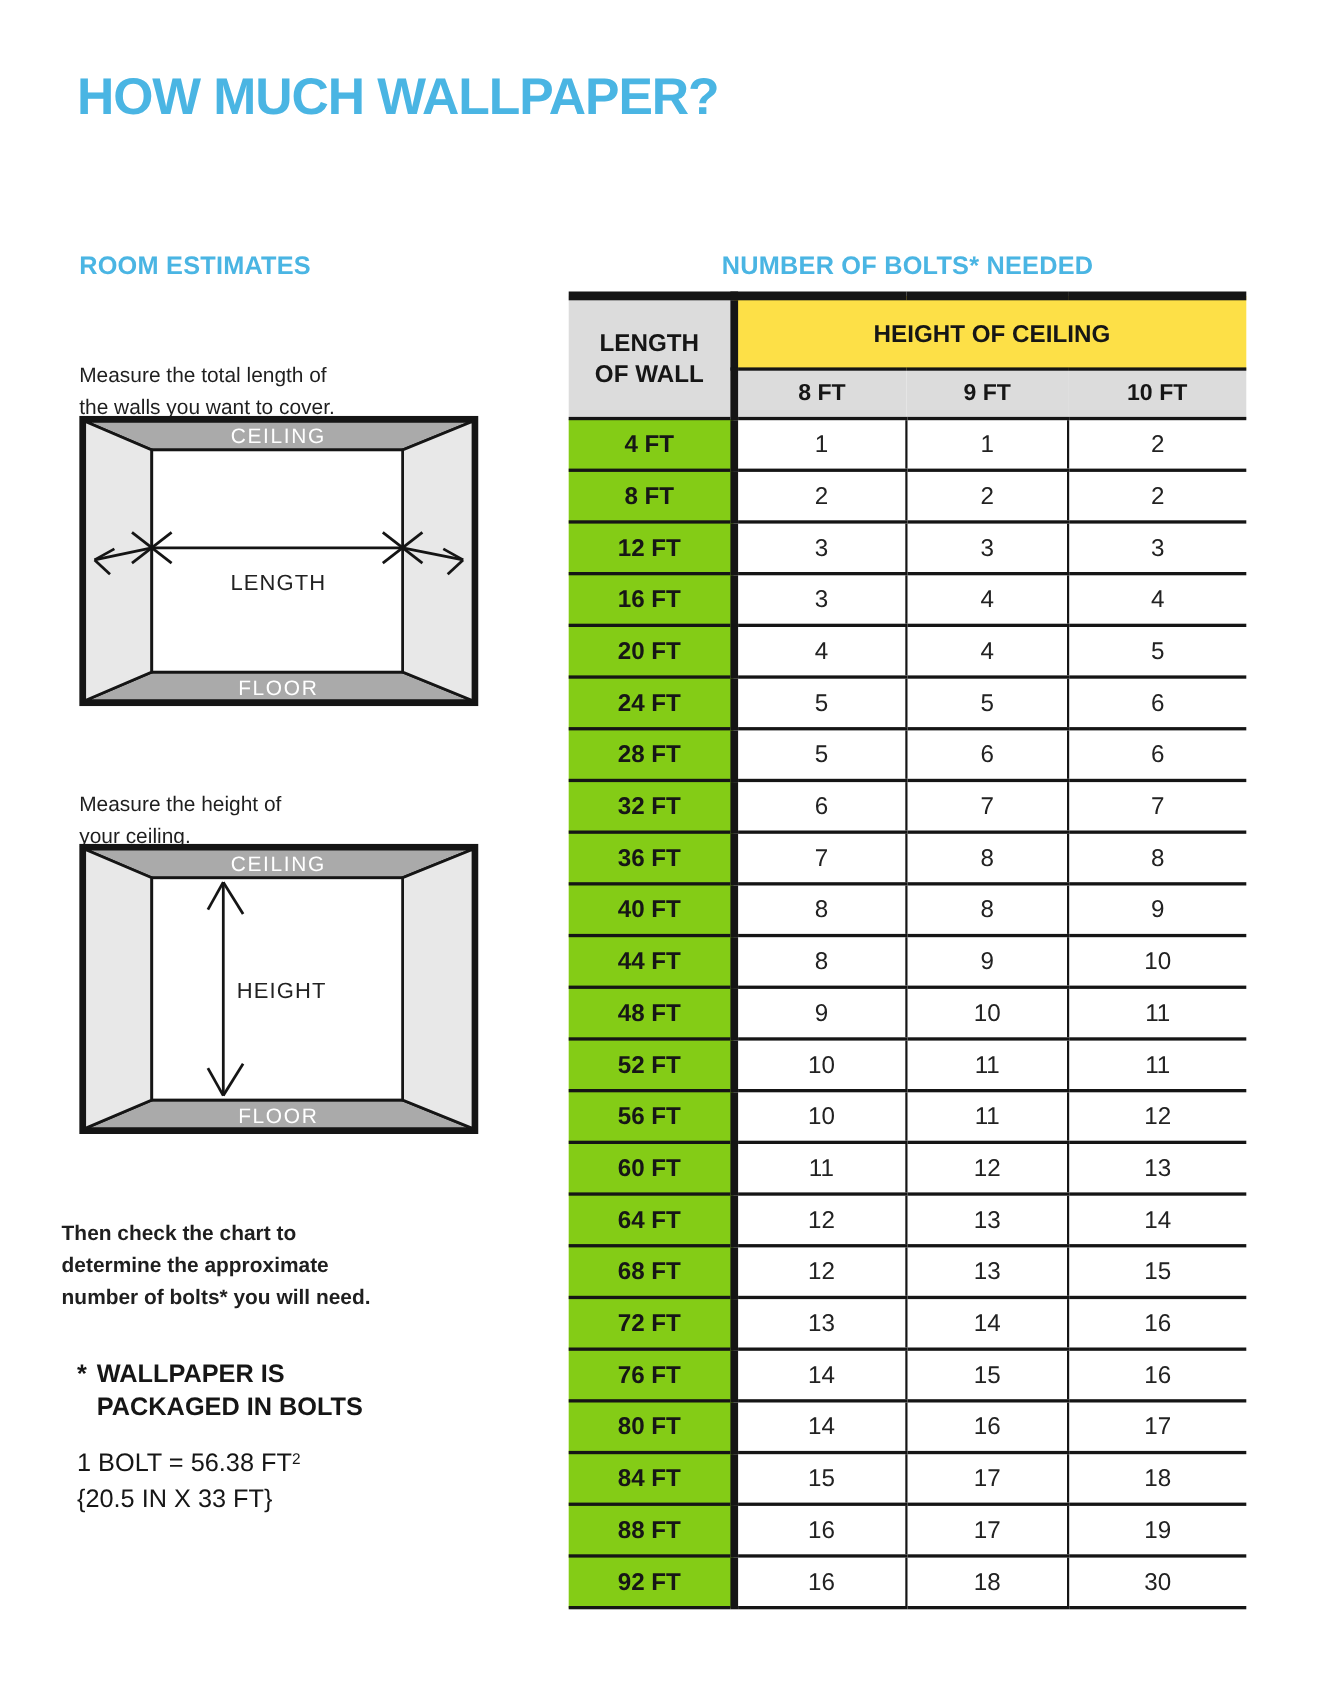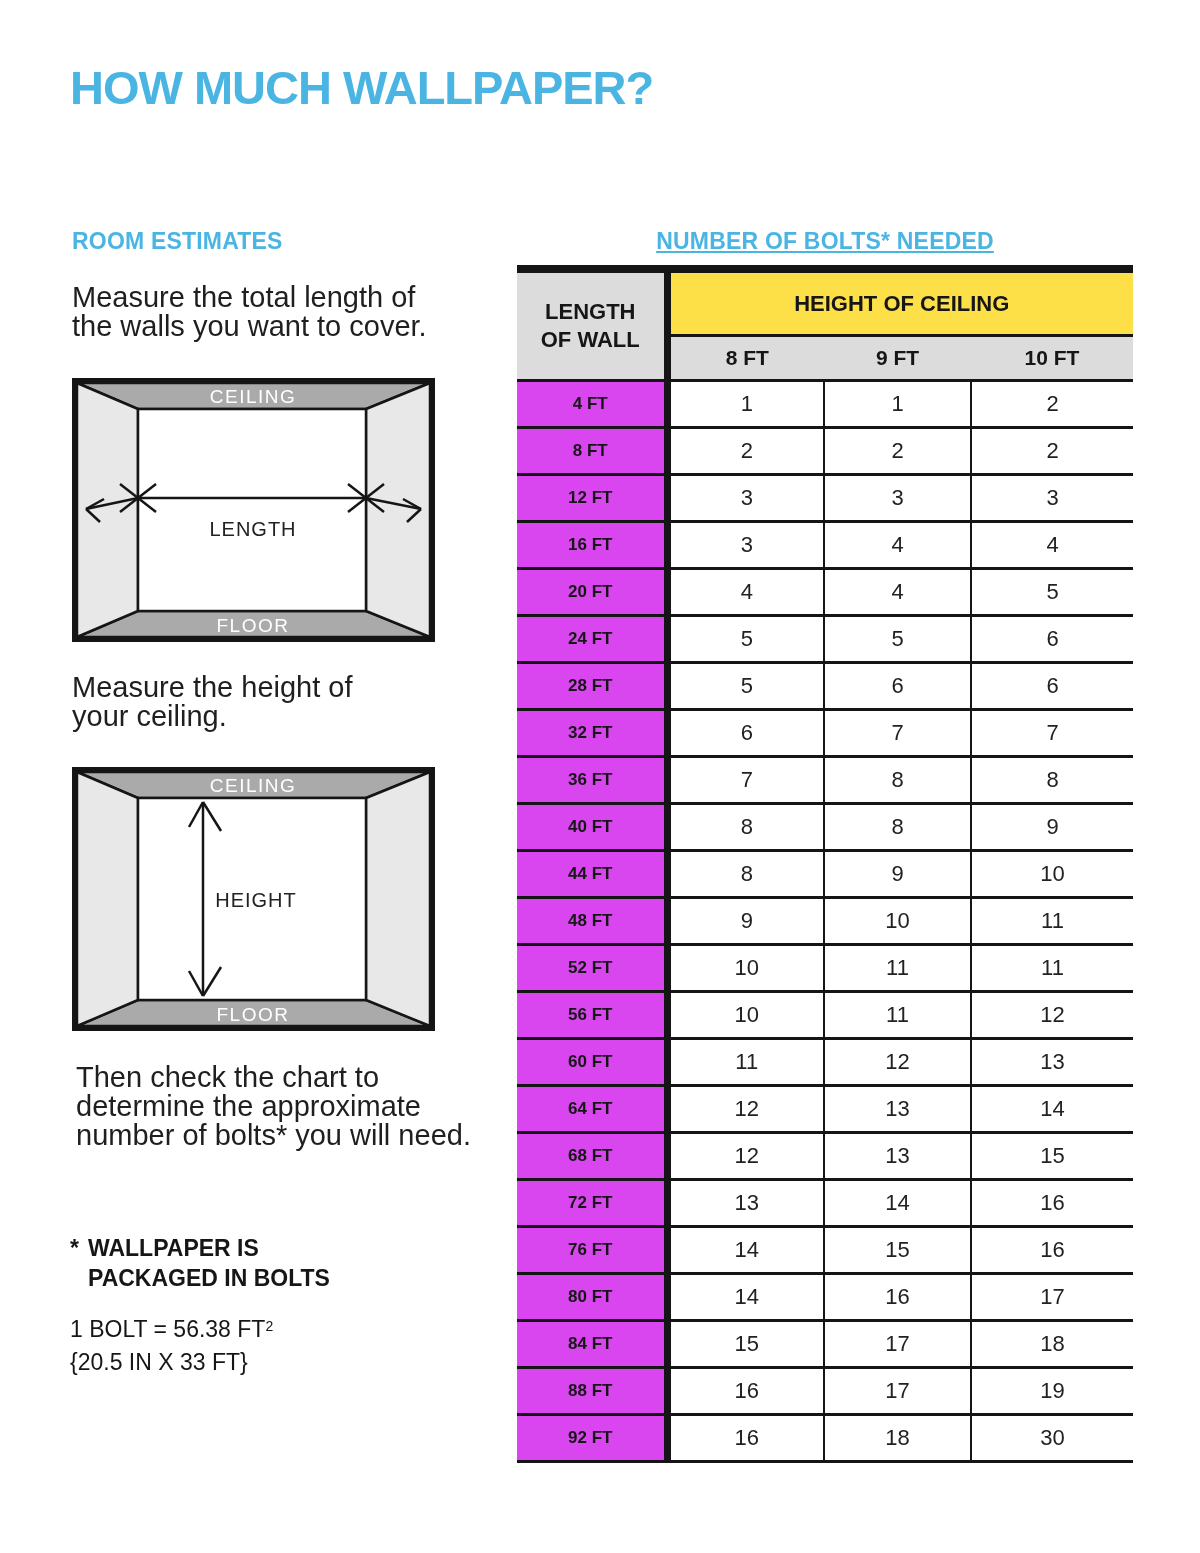--- a/index.html
+++ b/index.html
@@ -8,27 +8,27 @@
     font-family:"Liberation Sans", sans-serif;color:#1d1d1d;overflow:hidden;
   }
   .abs{position:absolute;}
   .page-title{
     left:70px;top:60px;font-size:47px;font-weight:bold;color:#4ab5e3;letter-spacing:-1px;
   }
   .section-heading{
     font-size:23px;font-weight:bold;color:#4ab5e3;letter-spacing:0.2px;
   }
   .room-heading{left:72px;top:228px;}
-  .bolts-heading{left:517px;top:228px;width:616px;text-align:center;text-decoration:underline;}
+  .bolts-heading{left:517px;top:228px;width:616px;text-align:center;}
   .body-text{
-    font-size:29px;line-height:29px;color:#1f1f1f;white-space:pre-line;
+    font-size:19px;line-height:29px;color:#1f1f1f;white-space:pre-line;margin-top:44px;
   }
   .step1{left:72px;top:283px;}
   .step2{left:72px;top:673px;}
-  .step3{left:76px;top:1063px;}
+  .step3{left:56px;top:1063px;font-weight:bold;}
   .diagram{left:72px;width:363px;height:264px;}
   .diagram1{top:378px;}
   .diagram2{top:767px;}
   .footnote{left:70px;top:1233px;display:flex;font-size:23px;font-weight:bold;line-height:30px;color:#161616;}
   .footnote .star{width:18px;}
   .bolt-spec{left:70px;top:1310px;font-size:23px;font-weight:normal;line-height:33px;color:#161616;}
   .bolt-spec sup{font-size:14px;vertical-align:6px;}
 
   
   .table-wrap{left:517px;top:265px;width:616px;}
@@ -44,22 +44,22 @@
   }
   th.group-hdr{
     background:#fde047;border-bottom:3px solid #151515;height:61px;
     font-size:22px;font-weight:bold;text-align:center;color:#161616;
   }
   th.sub-hdr{
     background:#dcdcdc;border-bottom:3px solid #151515;height:42px;
     font-size:21px;font-weight:bold;text-align:center;color:#161616;
   }
   tbody th.row-label{
-    background:#d946ef;border-right:7px solid #151515;border-bottom:3px solid #151515;
-    height:44px;font-size:17px;font-weight:bold;text-align:center;color:#161616;
+    background:#84cc16;border-right:7px solid #151515;border-bottom:3px solid #151515;
+    height:44px;font-size:22px;font-weight:bold;text-align:center;color:#161616;
   }
   tbody td.bolt-val{
     background:#ffffff;border-bottom:3px solid #151515;height:44px;
     font-size:22px;font-weight:normal;text-align:center;color:#222;
   }
   tbody td.bolt-val + td.bolt-val{border-left:2px solid #151515;}
 
   
   .diagram text{font-family:"Liberation Sans", sans-serif;}
   .plane-label{fill:#ffffff;font-size:19px;letter-spacing:1.5px;}

